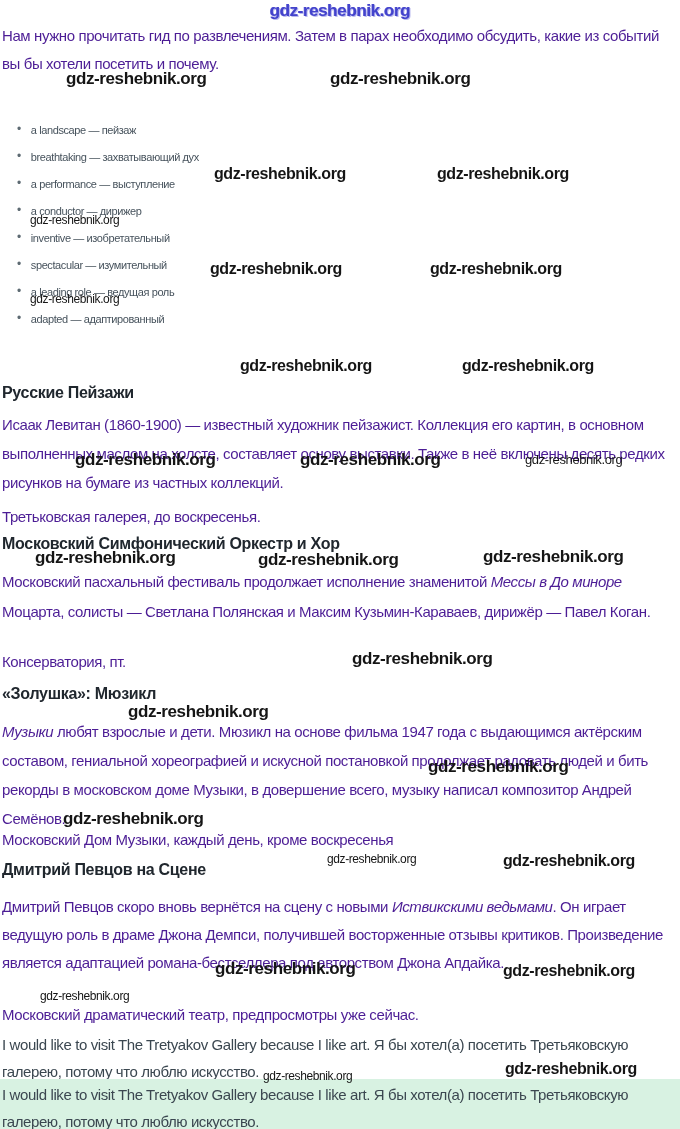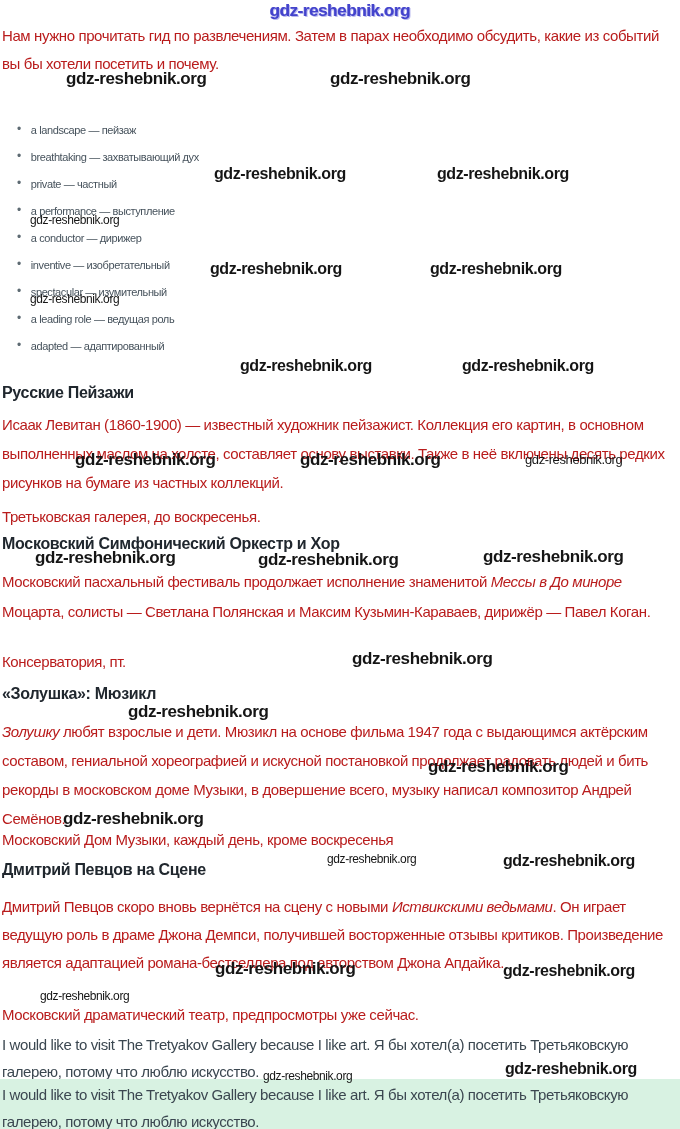--- a/index.html
+++ b/index.html
@@ -9,21 +9,21 @@
     font-family: "Liberation Sans", sans-serif;
     overflow: hidden;
   }
   #page {
     position: relative;
     width: 680px; height: 1129px;
     color: #414e58;
     letter-spacing: -0.4px;
   }
   .blk { position: absolute; left: 2px; width: 676px; margin: 0; }
-  .body { font-size: 15px; color: #b91c1c; }
+  .body { font-size: 15px; color: #4c1d95; }
   .head {
     font-size: 16px; font-weight: 700; color: #20272e;
     letter-spacing: -0.3px;
   }
   .wl-title {
     font-size: 15px; font-weight: 700; color: #20272e;
     letter-spacing: -0.5px;
   }
   em { font-style: italic; }
   ul.wordlist { list-style: none; padding: 0; margin: 0; }
@@ -68,39 +68,38 @@
 <div id="page">
 
   <div class="wm blue" style="top:2px">gdz-reshebnik.org</div>
 
   <p class="blk body" style="top:22px; line-height:28px">Нам нужно прочитать гид по развлечениям. Затем в парах необходимо обсудить, какие из событий вы бы хотели посетить и почему.</p>
 
 
   <ul class="blk wordlist" style="top:116px">
     <li>a landscape — пейзаж</li>
     <li>breathtaking — захватывающий дух</li>
-    <li>private — частный</li>
     <li>a performance — выступление</li>
     <li>a conductor — дирижер</li>
     <li>inventive — изобретательный</li>
     <li>spectacular — изумительный</li>
     <li>a leading role — ведущая роль</li>
     <li>adapted — адаптированный</li>
   </ul>
 
   <h2 class="blk head" style="top:384px">Русские Пейзажи</h2>
   <p class="blk body" style="top:410px; line-height:29px"><span>Исаак Левитан (1860-1900) — известный художник пейзажист. Коллекция его картин, в основном выполненных маслом на холсте, составляет основу выставки. Также в неё включены десять редких рисунков на бумаге из частных коллекций.</span></p>
   <p class="blk body" style="top:506px; line-height:22px">Третьковская галерея, до воскресенья.</p>
 
   <h2 class="blk head" style="top:535px">Московский Симфонический Оркестр и Хор</h2>
   <p class="blk body" style="top:567px; line-height:30px"><span>Московский пасхальный фестиваль продолжает исполнение знаменитой </span><em>Мессы в До миноре</em><span> Моцарта, солисты — Светлана Полянская и Максим Кузьмин-Караваев, дирижёр — Павел Коган.</span></p>
   <p class="blk body" style="top:651px; line-height:22px">Консерватория, пт.</p>
 
   <h2 class="blk head" style="top:685px">«Золушка»: Мюзикл</h2>
-  <p class="blk body" style="top:717px; line-height:29px"><em>Золушку</em><span> любят взрослые и дети. Мюзикл на основе фильма 1947 года с выдающимся актёрским составом, гениальной хореографией и искусной постановкой продолжает радовать людей и бить рекорды в московском доме Музыки, в довершение всего, музыку написал композитор Андрей Семёнов.</span></p>
+  <p class="blk body" style="top:717px; line-height:29px"><em>Музыки</em><span> любят взрослые и дети. Мюзикл на основе фильма 1947 года с выдающимся актёрским составом, гениальной хореографией и искусной постановкой продолжает радовать людей и бить рекорды в московском доме Музыки, в довершение всего, музыку написал композитор Андрей Семёнов.</span></p>
   <p class="blk body" style="top:829px; line-height:22px">Московский Дом Музыки, каждый день, кроме воскресенья</p>
 
   <h2 class="blk head" style="top:861px">Дмитрий Певцов на Сцене</h2>
   <p class="blk body" style="top:893px; line-height:28px"><span>Дмитрий Певцов скоро вновь вернётся на сцену с новыми </span><em>Иствикскими ведьмами</em><span>. Он играет ведущую роль в драме Джона Демпси, получившей восторженные отзывы критиков. Произведение является адаптацией романа-бестселлера под авторством Джона Апдайка.</span></p>
   <p class="blk body" style="top:1004px; line-height:22px">Московский драматический театр, предпросмотры уже сейчас.</p>
 
   <p class="blk body" style="top:1031px; line-height:27px; color:#3b4750">I would like to visit The Tretyakov Gallery because I like art. Я бы хотел(а) посетить Третьяковскую галерею, потому что люблю искусство.</p>
 
   <div class="green-block">
     <p>I would like to visit The Tretyakov Gallery because I like art. Я бы хотел(а) посетить Третьяковскую галерею, потому что люблю искусство.</p>

